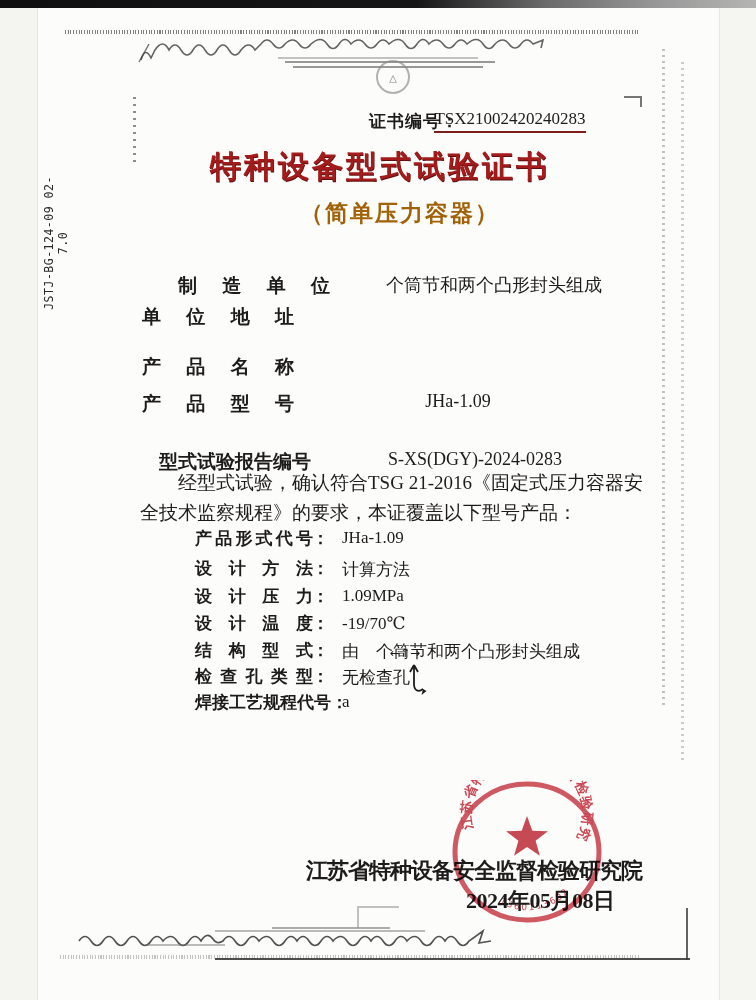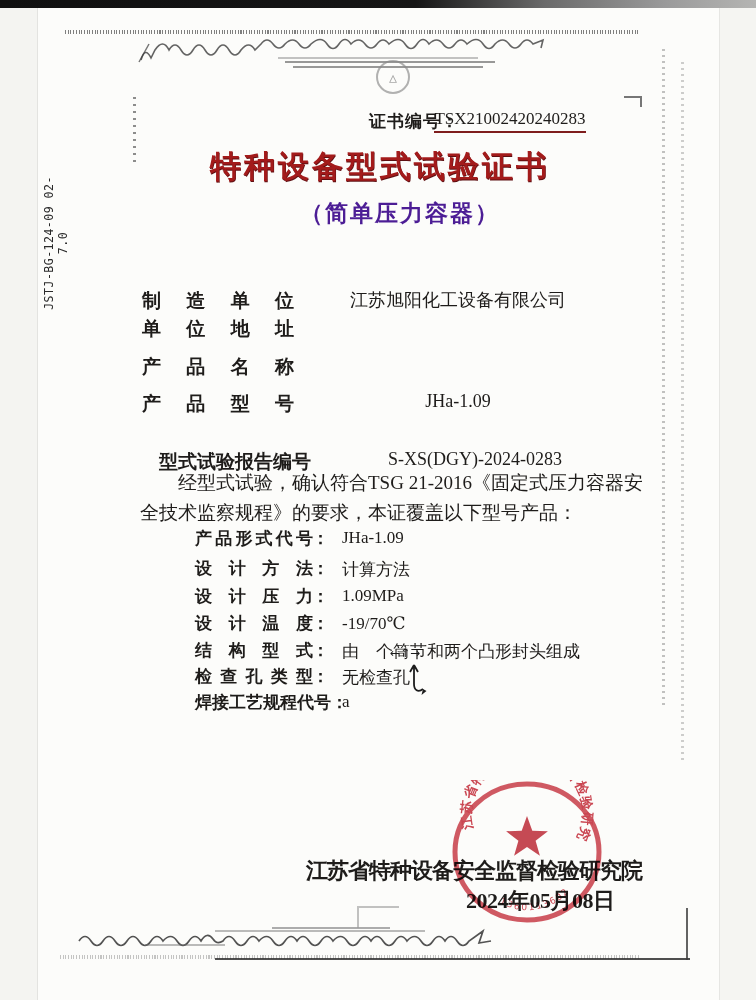--- a/index.html
+++ b/index.html
@@ -28,21 +28,21 @@
   .emblem-line{position:absolute;left:278px;top:57px;width:200px;height:2px;background:#9b9b9b;opacity:.6;}
   .lmark{position:absolute;left:133px;top:96px;width:3px;height:66px;background:repeating-linear-gradient(0deg,rgba(30,30,30,.5) 0 2px,transparent 2px 7px);}
   
   .doc-code{position:absolute;left:42px;top:168px;width:150px;transform:rotate(-90deg);transform-origin:75px 75px;
     font-family:"DejaVu Sans Mono","Liberation Mono",monospace;font-size:11.5px;letter-spacing:.5px;color:#2a2a2a;text-align:center;}
   
   .certno-label{position:absolute;left:369px;top:110px;font-size:17px;font-weight:700;letter-spacing:1px;}
   .certno-value{position:absolute;left:434px;top:109px;width:152px;text-align:center;font-size:17px;border-bottom:2px solid #7f1d1d;padding-bottom:2px;}
   
   .title{position:absolute;left:116px;top:146px;width:528px;text-align:center;font-size:31px;font-weight:700;letter-spacing:3px;color:#a31b1b;text-shadow:.6px .6px 0 #5d0f12;}
-  .subtitle{position:absolute;left:136px;top:198px;width:528px;text-align:center;font-size:23px;font-weight:600;letter-spacing:2px;color:#4c1d95;}
+  .subtitle{position:absolute;left:136px;top:198px;width:528px;text-align:center;font-size:23px;font-weight:600;letter-spacing:2px;color:#a16207;}
   
   .frow{position:absolute;left:142px;width:500px;height:28px;}
   .fl{display:inline-block;width:152px;font-size:19px;font-weight:600;text-align:justify;text-align-last:justify;}
   .fv{position:absolute;left:158px;top:0;width:316px;text-align:center;font-size:18px;}
   
   .statement{position:absolute;left:140px;top:468px;width:505px;font-size:19px;line-height:30px;text-indent:2em;}
   
   .srow{position:absolute;left:195px;width:470px;height:26px;}
   .sl{display:inline-block;width:118px;font-size:17px;font-weight:600;text-align:justify;text-align-last:justify;}
   .sl.long{width:auto;text-align:left;text-align-last:auto;}
@@ -81,25 +81,25 @@
   <div class="corner-tr"></div>
 
   <div class="doc-code">JSTJ-BG-124-09 02-7.0</div>
 
   <div class="certno-label">证书编号：</div>
   <div class="certno-value">TSX21002420240283</div>
 
   <div class="title">特种设备型式试验证书</div>
   <div class="subtitle">（简单压力容器）</div>
 
-  <div class="frow" style="top:288px;">
+  <div class="frow" style="top:273px;margin-left:36px;">
     <span class="fl">制造单位</span>
-    <span class="fv">江苏旭阳化工设备有限公司</span>
+    <span class="fv">个筒节和两个凸形封头组成</span>
   </div>
-  <div class="frow" style="top:316px;">
+  <div class="frow" style="top:304px;">
     <span class="fl">单位地址</span>
   </div>
   <div class="frow" style="top:354px;text-decoration:underline;">
     <span class="fl">产品名称</span>
   </div>
   <div class="frow" style="top:391px;">
     <span class="fl">产品型号</span>
     <span class="fv">JHa-1.09</span>
   </div>
   <div class="frow" style="top:449px;margin-left:17px;">

